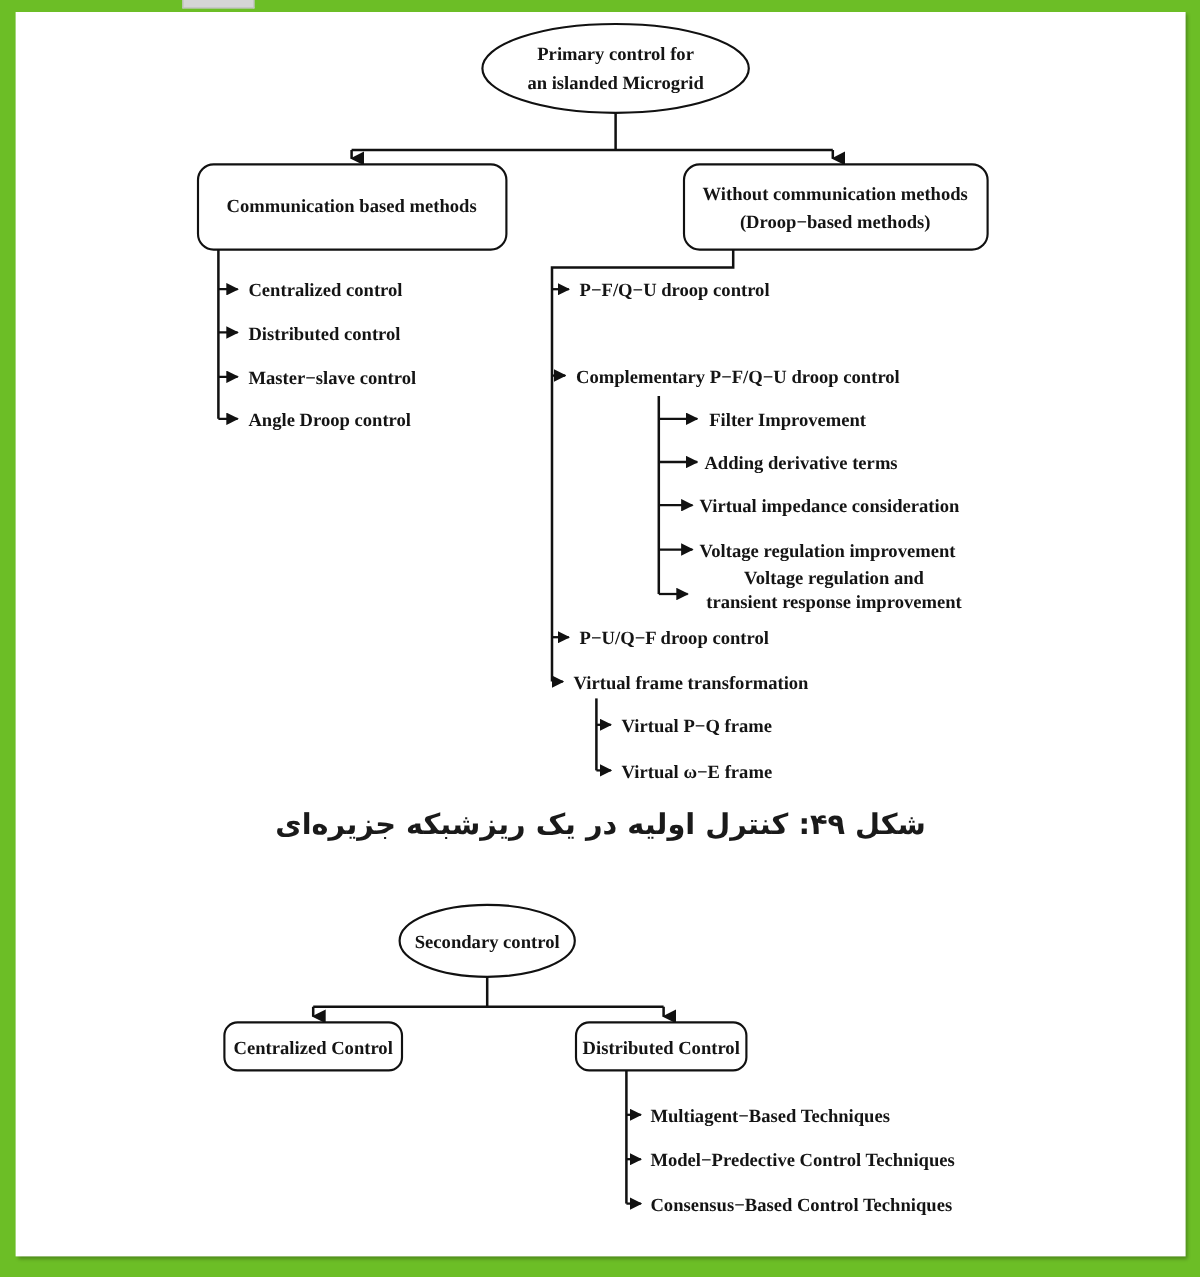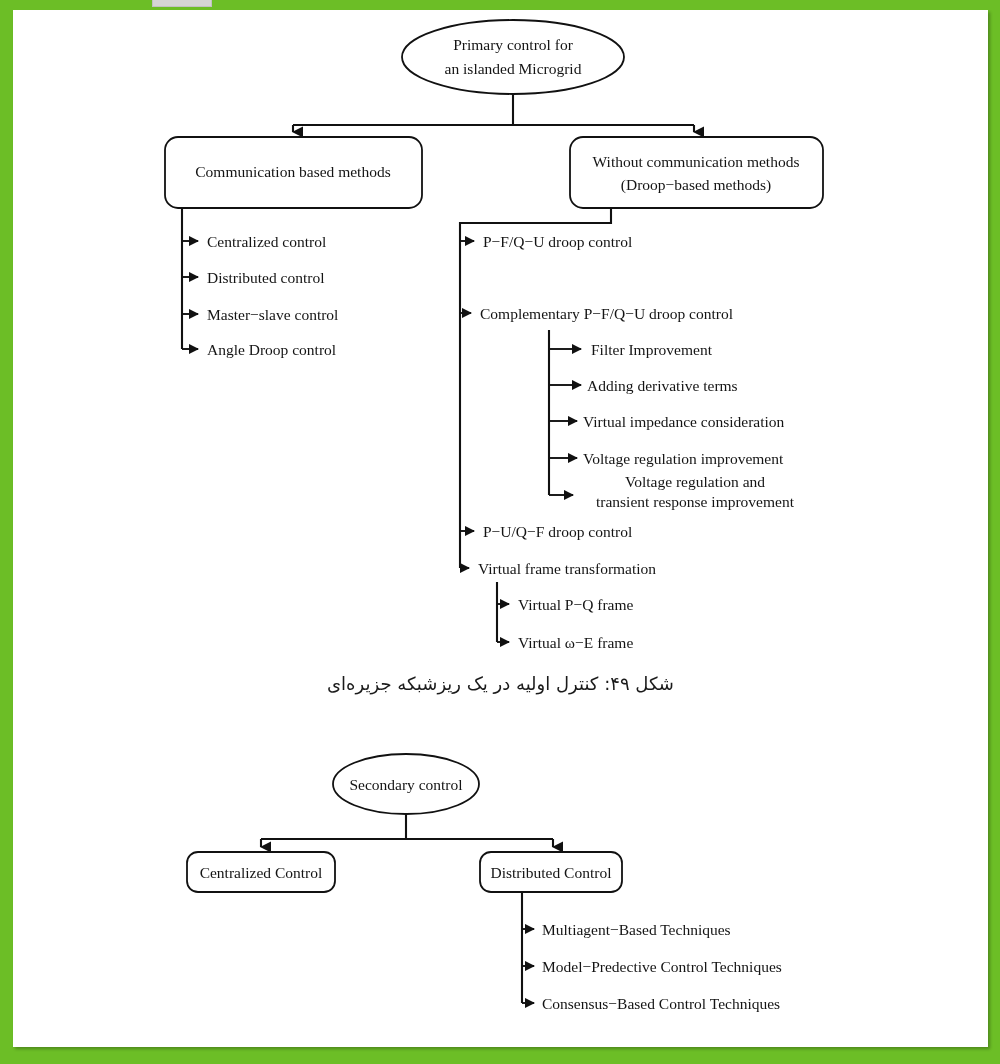--- a/index.html
+++ b/index.html
@@ -42,20 +42,21 @@
   }
   #sheet {
     position: absolute;
     left: 13px;
     top: 10px;
     width: 975px;
     height: 1037px;
     background: #ffffff;
     box-shadow: 2px 2px 3px rgba(0,0,0,0.28);
     overflow: hidden;
+    font-weight: bold;
   }
   svg.figure {
     position: absolute;
     left: 0;
     top: 0;
     display: block;
   }
   .fig-txt {
     font-family: "Liberation Serif", "DejaVu Serif", serif;
     fill: #141414;
@@ -73,21 +74,21 @@
     stroke-linecap: butt;
     stroke-linejoin: miter;
   }
   .conn.thin { stroke-width: 1.9; }
   .caption {
     position: absolute;
     width: 975px;
     text-align: center;
     direction: rtl;
     font-family: "DejaVu Sans", "Liberation Sans", sans-serif;
-    font-size: 18px;
+    font-size: 24px;
     color: #1a1a1a;
     letter-spacing: 0px;
   }
   #caption-1 { left: 0; top: 663px; }
   #caption-2 { left: 0; top: 1016px; }
 </style>
 </head>
 <body>
 
 <div id="page"></div>

